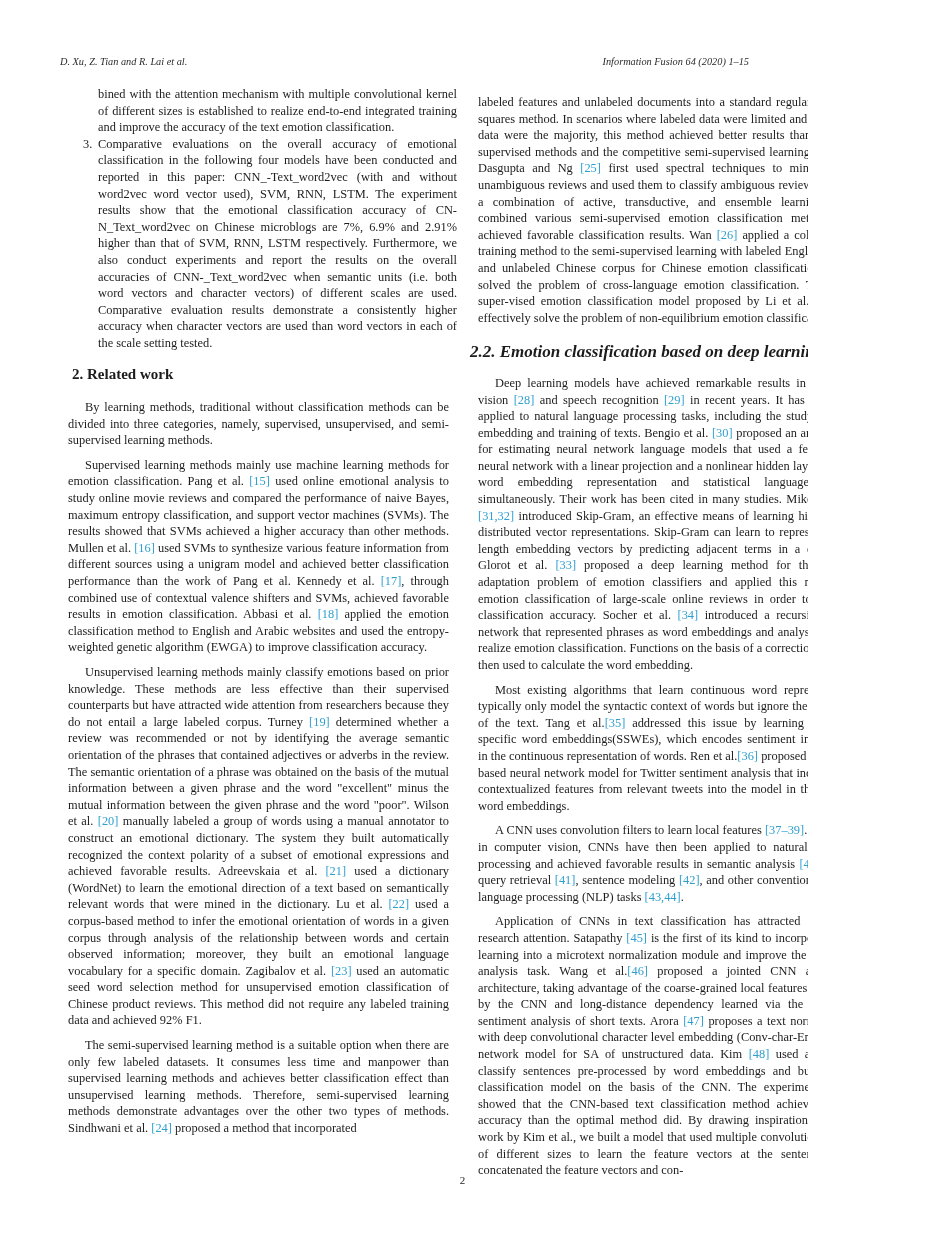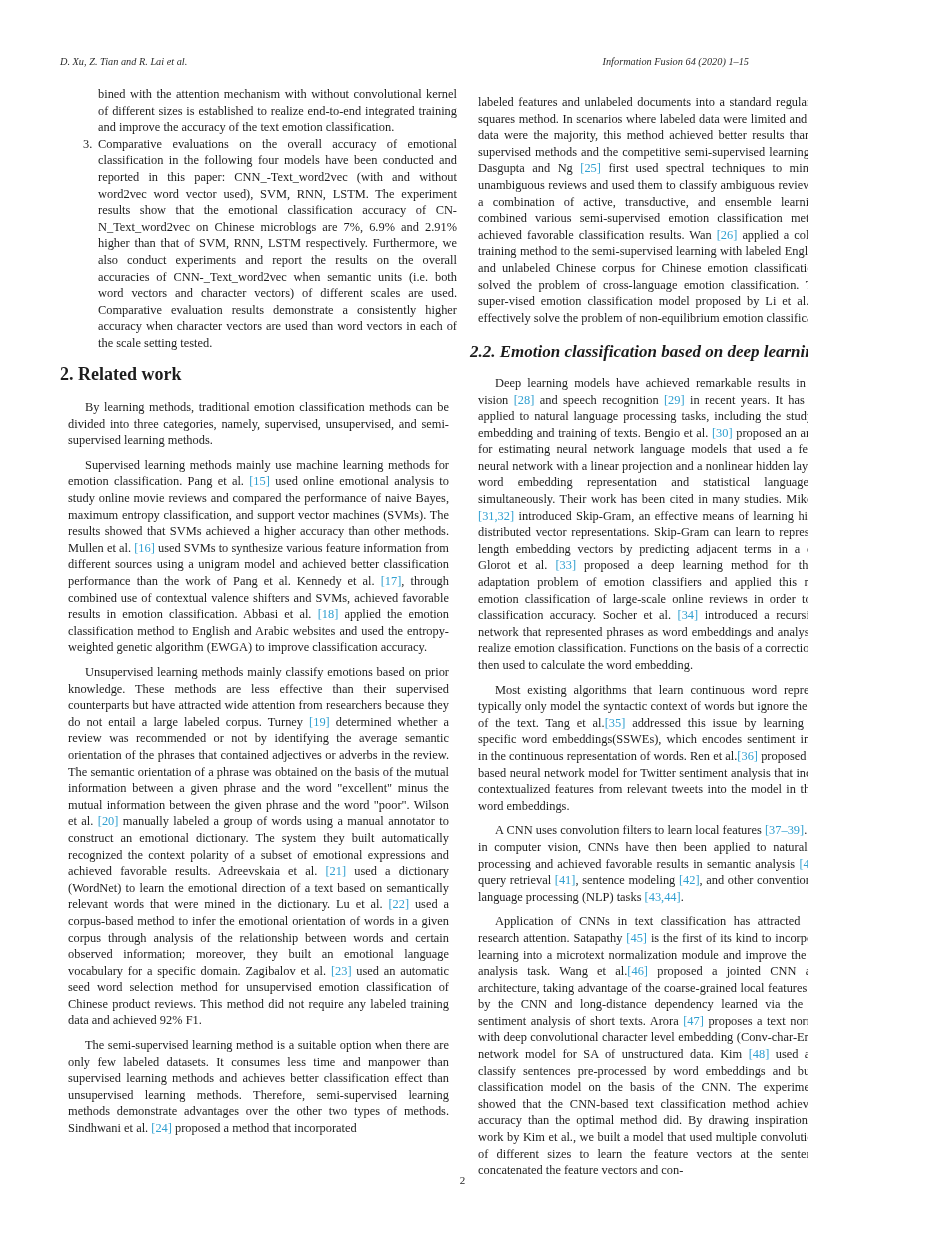--- a/index.html
+++ b/index.html
@@ -32,22 +32,22 @@
   .col-left  { left: 60px; }
   .col-right { left: 470px; }
   .para { margin: 8px; text-indent: 17px; }
   .para.noindent { text-indent: 0; }
   .cite { color: var(--cite, #2f9fd0); }
   .numbered-list { margin: 0; padding-left: 38px; }
   .list-item { position: relative; margin: 0; }
   .list-marker { position: absolute; left: -15px; top: 0; }
   .section-heading {
     font-weight: bold;
-    font-size: 18px;
-    margin: 14px 0 17px 0;
+    font-size: 15px;
+    margin: 14px 0 17px 12px;
     text-align: left;
     text-indent: 0;
   }
   .subsection-heading {
     font-style: italic;
     font-size: 17px;
     margin: 0 0 14px 0;
     text-align: left;
     text-indent: 0;
   }
@@ -67,31 +67,31 @@
 
   <div class="running-head">
     <span>D. Xu, Z. Tian and R. Lai et al.</span>
     <span>Information Fusion 64 (2020) 1–15</span>
   </div>
 
   <div class="col col-left">
     <div class="numbered-list">
       <div class="list-item">
         <span class="list-marker"></span>
-        <span>bined with the attention mechanism with without convolutional kernel of different sizes is established to realize end-to-end integrated training and improve the accuracy of the text emotion classification.</span>
+        <span>bined with the attention mechanism with multiple convolutional kernel of different sizes is established to realize end-to-end integrated training and improve the accuracy of the text emotion classification.</span>
       </div>
       <div class="list-item">
         <span class="list-marker">3.</span>
         <span>Comparative evaluations on the overall accuracy of emotional classification in the following four models have been conducted and reported in this paper: CNN_-Text_word2vec (with and without word2vec word vector used), SVM, RNN, LSTM. The experiment results show that the emotional classification accuracy of CN-N_Text_word2vec on Chinese microblogs are 7%, 6.9% and 2.91% higher than that of SVM, RNN, LSTM respectively. Furthermore, we also conduct experiments and report the results on the overall accuracies of CNN-_Text_word2vec when semantic units (i.e. both word vectors and character vectors) of different scales are used. Comparative evaluation results demonstrate a consistently higher accuracy when character vectors are used than word vectors in each of the scale setting tested.</span>
       </div>
     </div>
 
     <h2 class="section-heading">2. Related work</h2>
 
-    <p class="para">By learning methods, traditional emotion classification methods can be divided into three categories, namely, supervised, unsupervised, and semi-supervised learning methods.</p>
+    <p class="para">By learning methods, traditional without classification methods can be divided into three categories, namely, supervised, unsupervised, and semi-supervised learning methods.</p>
     <p class="para">Supervised learning methods mainly use machine learning methods for emotion classification. Pang et al. <span class="cite">[15]</span> used online emotional analysis to study online movie reviews and compared the performance of naive Bayes, maximum entropy classification, and support vector machines (SVMs). The results showed that SVMs achieved a higher accuracy than other methods. Mullen et al. <span class="cite">[16]</span> used SVMs to synthesize various feature information from different sources using a unigram model and achieved better classification performance than the work of Pang et al. Kennedy et al. <span class="cite">[17]</span>, through combined use of contextual valence shifters and SVMs, achieved favorable results in emotion classification. Abbasi et al. <span class="cite">[18]</span> applied the emotion classification method to English and Arabic websites and used the entropy-weighted genetic algorithm (EWGA) to improve classification accuracy.</p>
     <p class="para">Unsupervised learning methods mainly classify emotions based on prior knowledge. These methods are less effective than their supervised counterparts but have attracted wide attention from researchers because they do not entail a large labeled corpus. Turney <span class="cite">[19]</span> determined whether a review was recommended or not by identifying the average semantic orientation of the phrases that contained adjectives or adverbs in the review. The semantic orientation of a phrase was obtained on the basis of the mutual information between a given phrase and the word "excellent" minus the mutual information between the given phrase and the word "poor". Wilson et al. <span class="cite">[20]</span> manually labeled a group of words using a manual annotator to construct an emotional dictionary. The system they built automatically recognized the context polarity of a subset of emotional expressions and achieved favorable results. Adreevskaia et al. <span class="cite">[21]</span> used a dictionary (WordNet) to learn the emotional direction of a text based on semantically relevant words that were mined in the dictionary. Lu et al. <span class="cite">[22]</span> used a corpus-based method to infer the emotional orientation of words in a given corpus through analysis of the relationship between words and certain observed information; moreover, they built an emotional language vocabulary for a specific domain. Zagibalov et al. <span class="cite">[23]</span> used an automatic seed word selection method for unsupervised emotion classification of Chinese product reviews. This method did not require any labeled training data and achieved 92% F1.</p>
     <p class="para">The semi-supervised learning method is a suitable option when there are only few labeled datasets. It consumes less time and manpower than supervised learning methods and achieves better classification effect than unsupervised learning methods. Therefore, semi-supervised learning methods demonstrate advantages over the other two types of methods. Sindhwani et al. <span class="cite">[24]</span> proposed a method that incorporated</p>
   </div>
 
   <div class="col col-right">
     <p class="para noindent">labeled features and unlabeled documents into a standard regularized least squares method. In scenarios where labeled data were limited and unlabeled data were the majority, this method achieved better results than the pure supervised methods and the competitive semi-supervised learning methods. Dasgupta and Ng <span class="cite">[25]</span> first used spectral techniques to mine explicit unambiguous reviews and used them to classify ambiguous reviews through a combination of active, transductive, and ensemble learning. They combined various semi-supervised emotion classification methods and achieved favorable classification results. Wan <span class="cite">[26]</span> applied a collaborative training method to the semi-supervised learning with labeled English corpus and unlabeled Chinese corpus for Chinese emotion classification, which solved the problem of cross-language emotion classification. The semi-super-vised emotion classification model proposed by Li et al. <span class="cite">[27]</span> can effectively solve the problem of non-equilibrium emotion classification.</p>
 
     <h3 class="subsection-heading spaced">2.2. Emotion classification based on deep learning</h3>
 

